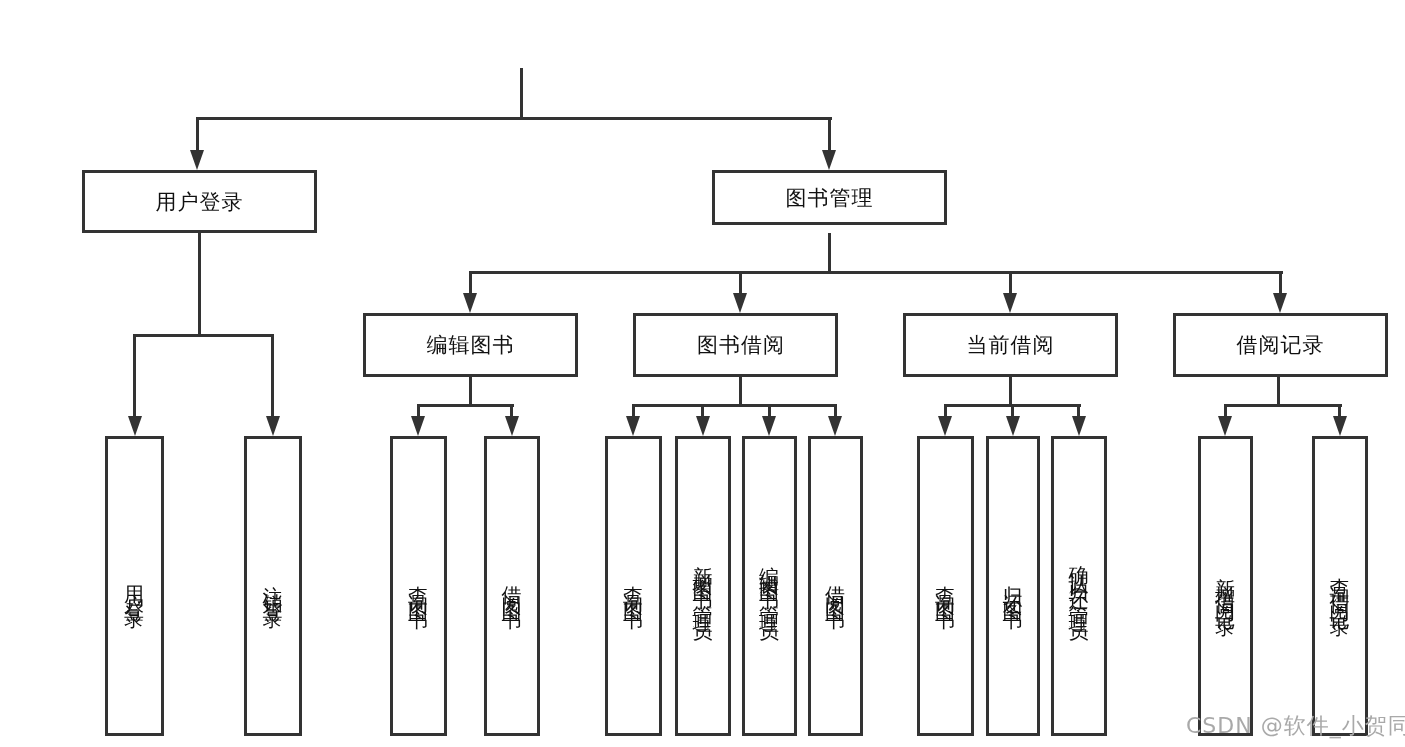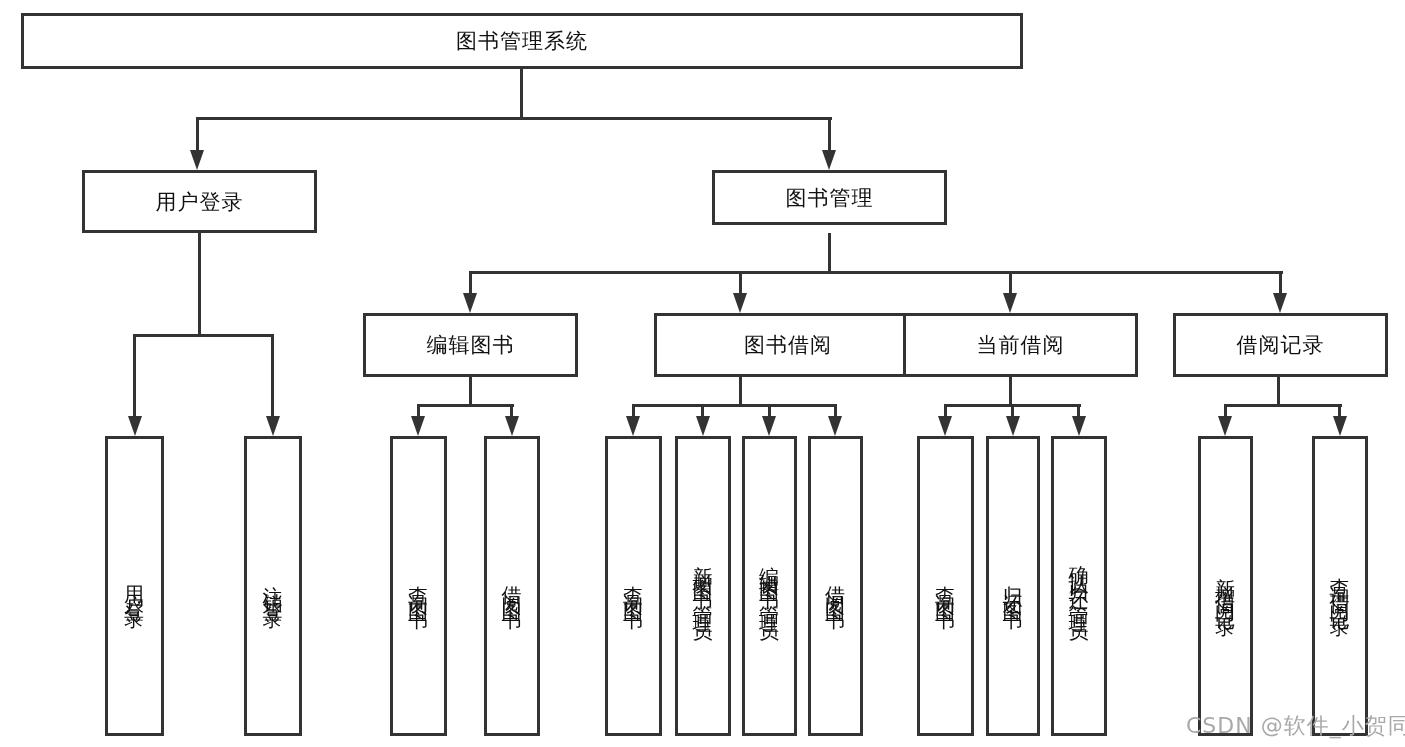--- a/index.html
+++ b/index.html
@@ -26,23 +26,20 @@
   .watermark{
     position:absolute;left:1186px;top:711px;font-size:22px;color:#a9a9a9;
     letter-spacing:1px;white-space:nowrap;
   }
 </style>
 </head>
 <body>
 
 <div id="stage">
 
-  <div class="box" style="left:21px;top:13px;width:1002px;height:56px;">
-    <span class="hlabel">图书管理系统</span>
-  </div>
 
   <div class="vl" style="left:520px;top:68px;height:52px;"></div>
   <div class="hl" style="left:196px;top:117px;width:636px;"></div>
   <div class="vl" style="left:196px;top:117px;height:35px;"></div>
   <div class="ar" style="left:190px;top:150px;"></div>
   <div class="vl" style="left:828px;top:117px;height:35px;"></div>
   <div class="ar" style="left:822px;top:150px;"></div>
 
   <div class="box" style="left:82px;top:170px;width:235px;height:63px;">
     <span class="hlabel">用户登录</span>
@@ -65,24 +62,24 @@
   <div class="vl" style="left:739px;top:271px;height:24px;"></div>
   <div class="ar" style="left:733px;top:293px;"></div>
   <div class="vl" style="left:1009px;top:271px;height:24px;"></div>
   <div class="ar" style="left:1003px;top:293px;"></div>
   <div class="vl" style="left:1279px;top:271px;height:24px;"></div>
   <div class="ar" style="left:1273px;top:293px;"></div>
 
   <div class="box" style="left:363px;top:313px;width:215px;height:64px;">
     <span class="hlabel">编辑图书</span>
   </div>
-  <div class="box" style="left:654px;top:313px;width:257px;height:64px;padding-left:11px;">
+  <div class="box" style="left:633px;top:313px;width:205px;height:64px;padding-left:11px;">
     <span class="hlabel">图书借阅</span>
   </div>
-  <div class="box" style="left:903px;top:313px;width:235px;height:64px;">
+  <div class="box" style="left:903px;top:313px;width:215px;height:64px;">
     <span class="hlabel">当前借阅</span>
   </div>
   <div class="box" style="left:1173px;top:313px;width:215px;height:64px;">
     <span class="hlabel">借阅记录</span>
   </div>
 
   <div class="vl" style="left:469px;top:377px;height:30px;"></div>
   <div class="hl" style="left:417px;top:404px;width:97px;"></div>
   <div class="vl" style="left:417px;top:404px;height:14px;"></div>
   <div class="ar" style="left:411px;top:416px;"></div>

